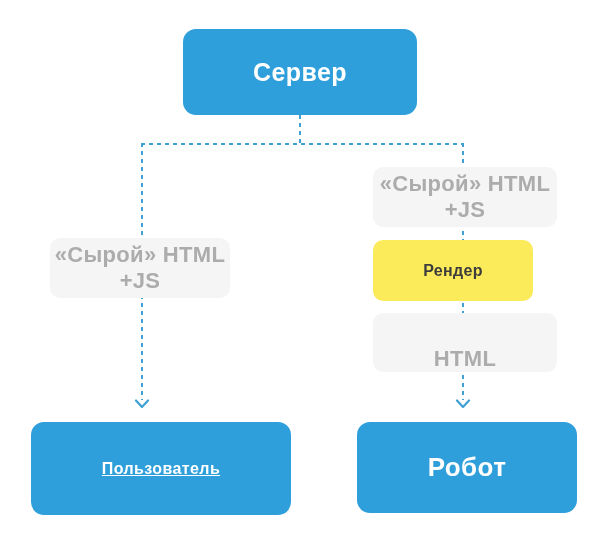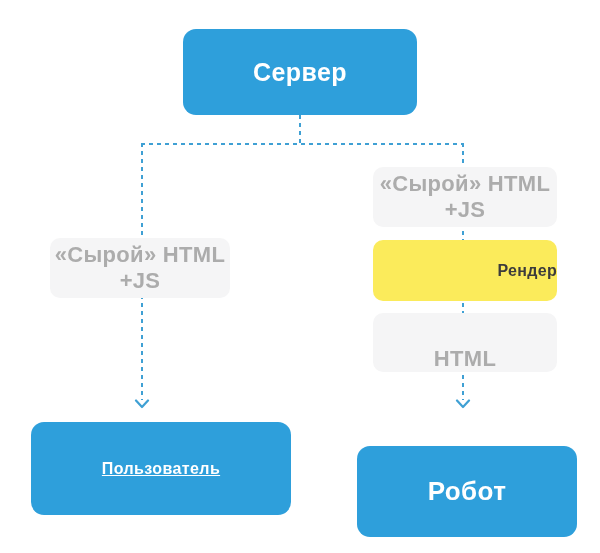--- a/index.html
+++ b/index.html
@@ -34,24 +34,24 @@
     border-radius: 10px; font-size: 22px; letter-spacing: 0.3px;
   }
   .node.yellow {
     background: var(--yellow); color: var(--dark-text);
     border-radius: 10px; font-size: 16px; letter-spacing: 0.3px;
   }
 
   #node-server       { left: 183px; top: 29px;  width: 234px; height: 86px; }
   #node-raw-left     { left: 50px;  top: 238px; width: 180px; height: 60px; }
   #node-raw-right    { left: 373px; top: 167px; width: 184px; height: 60px; }
-  #node-render       { left: 373px; top: 240px; width: 184px; height: 61px; justify-content: flex-end; }
+  #node-render       { left: 373px; top: 240px; width: 160px; height: 61px; }
   #node-html         { left: 373px; top: 313px; width: 184px; height: 59px; align-items: flex-end; }
   #node-user         { left: 31px;  top: 422px; width: 260px; height: 93px; font-size: 16px; text-decoration: underline; }
-  #node-robot        { left: 357px; top: 446px; width: 220px; height: 91px; font-size: 26px; }
+  #node-robot        { left: 357px; top: 422px; width: 220px; height: 91px; font-size: 26px; }
 
   .dash-v {
     position: absolute; width: 2px; z-index: 1;
     background: repeating-linear-gradient(to bottom, var(--line) 0 4px, transparent 4px 8px);
   }
   .dash-h {
     position: absolute; height: 2px; z-index: 1;
     background: repeating-linear-gradient(to right, var(--line) 0 4px, transparent 4px 8px);
   }
   #stub-server  { left: 299px; top: 115px; height: 28px; }

